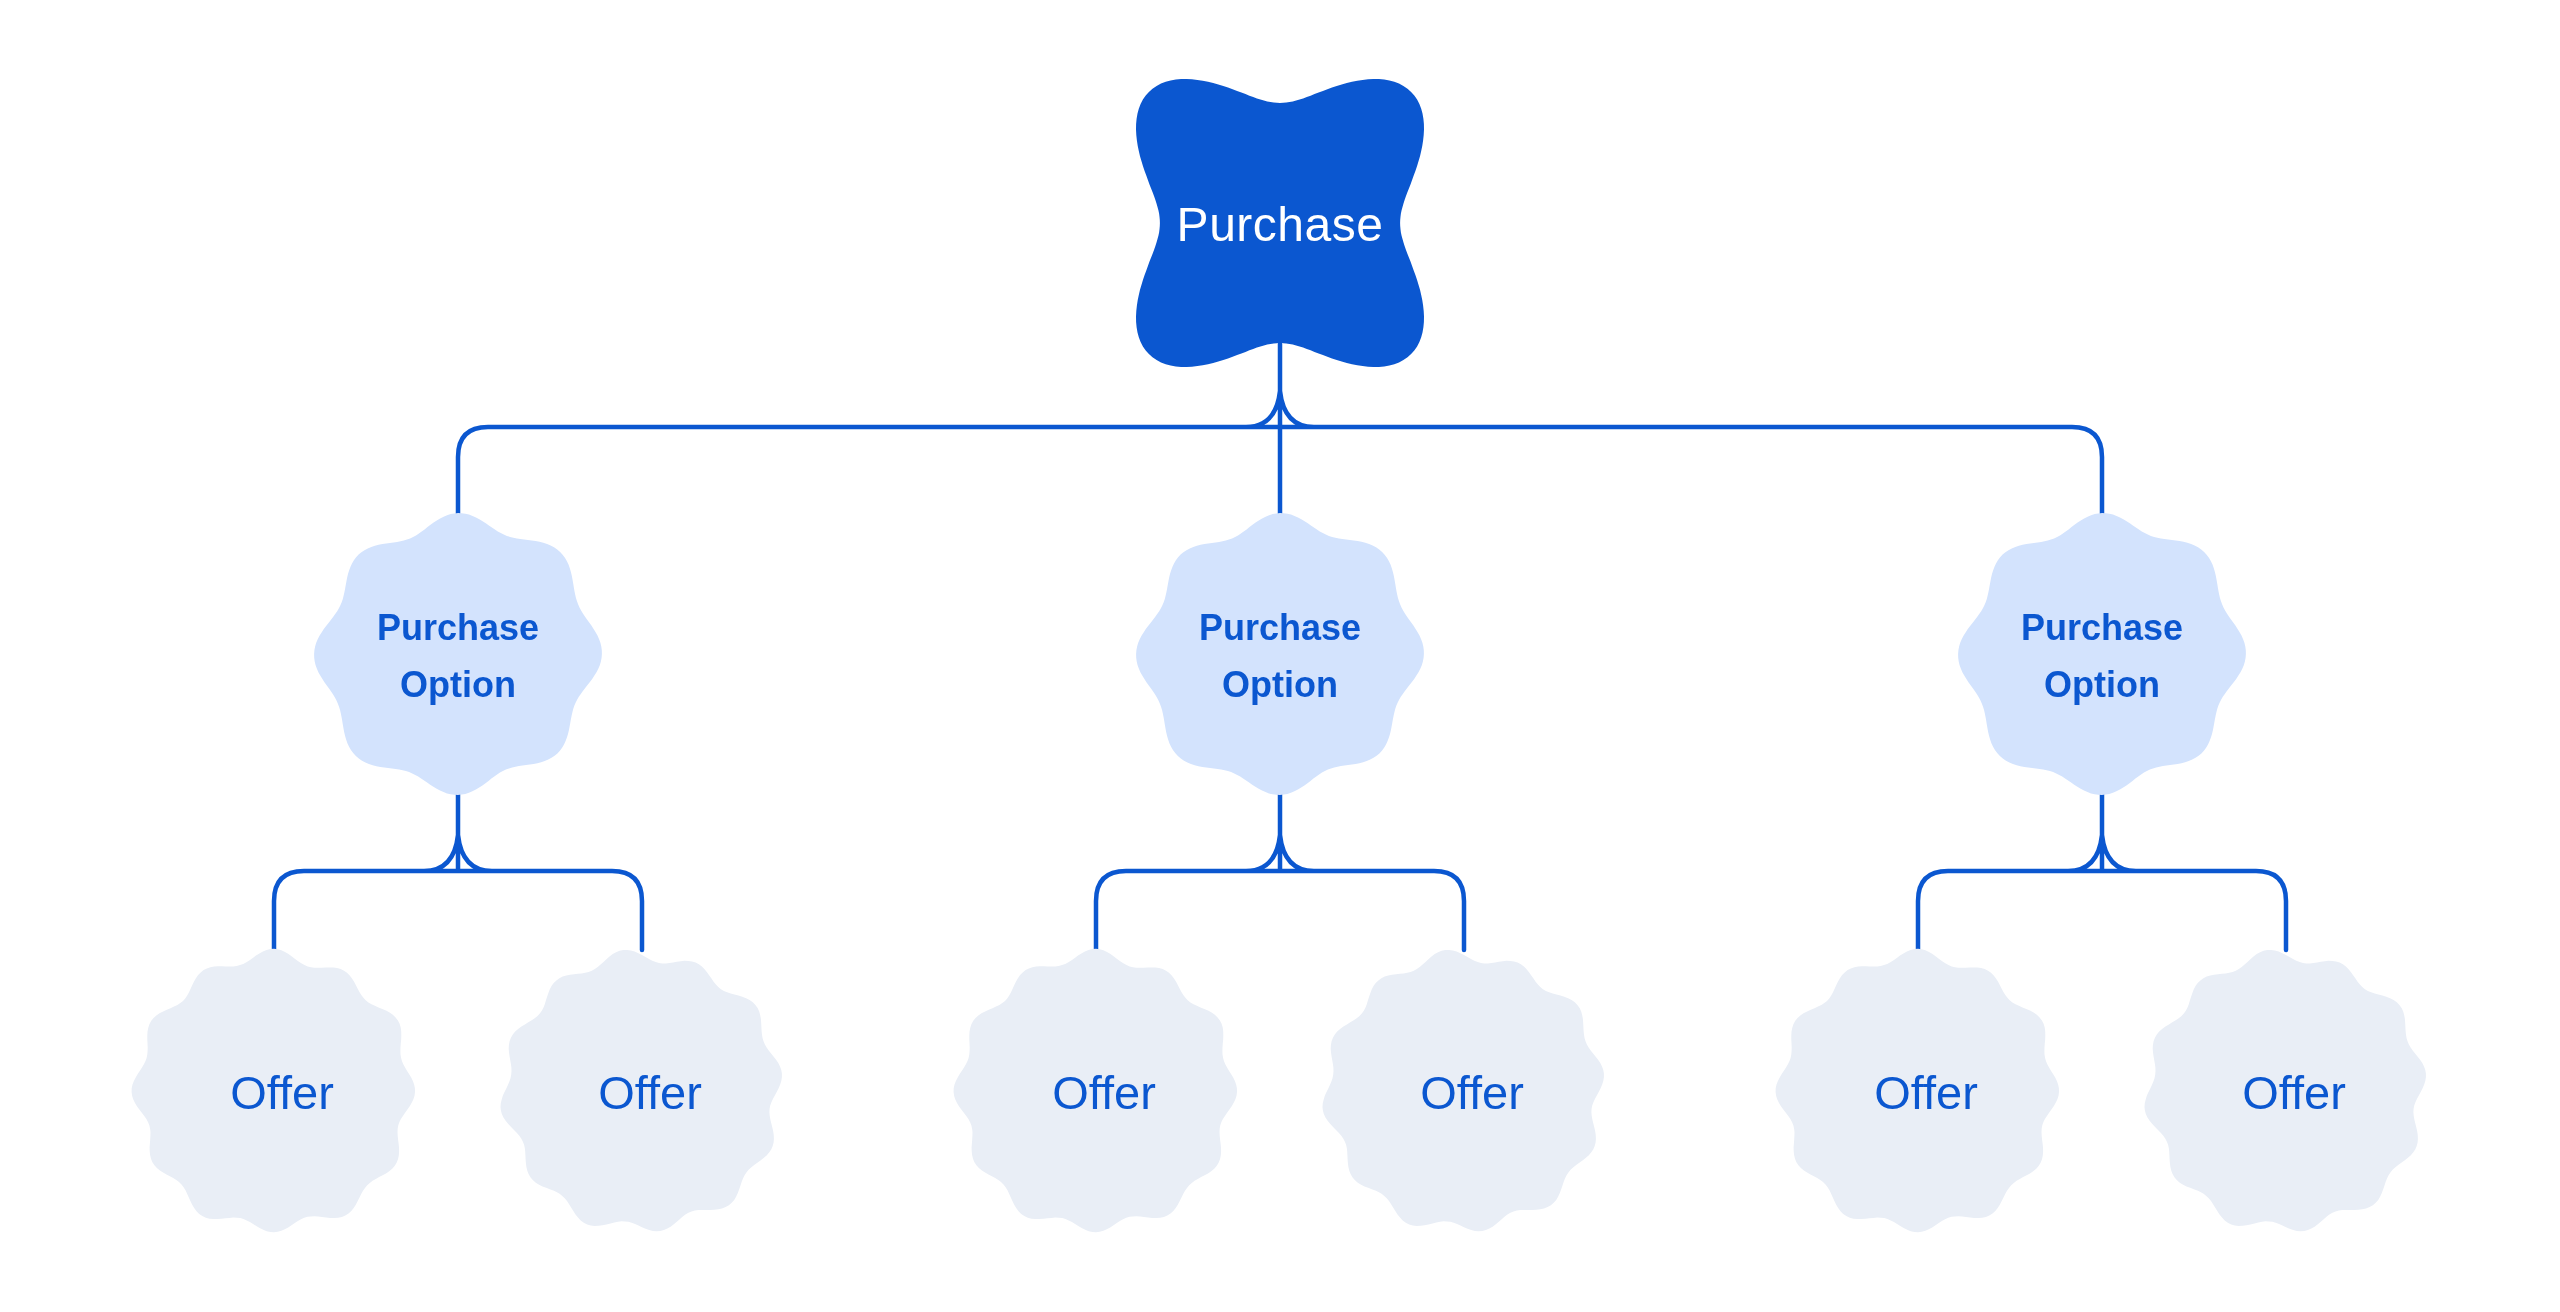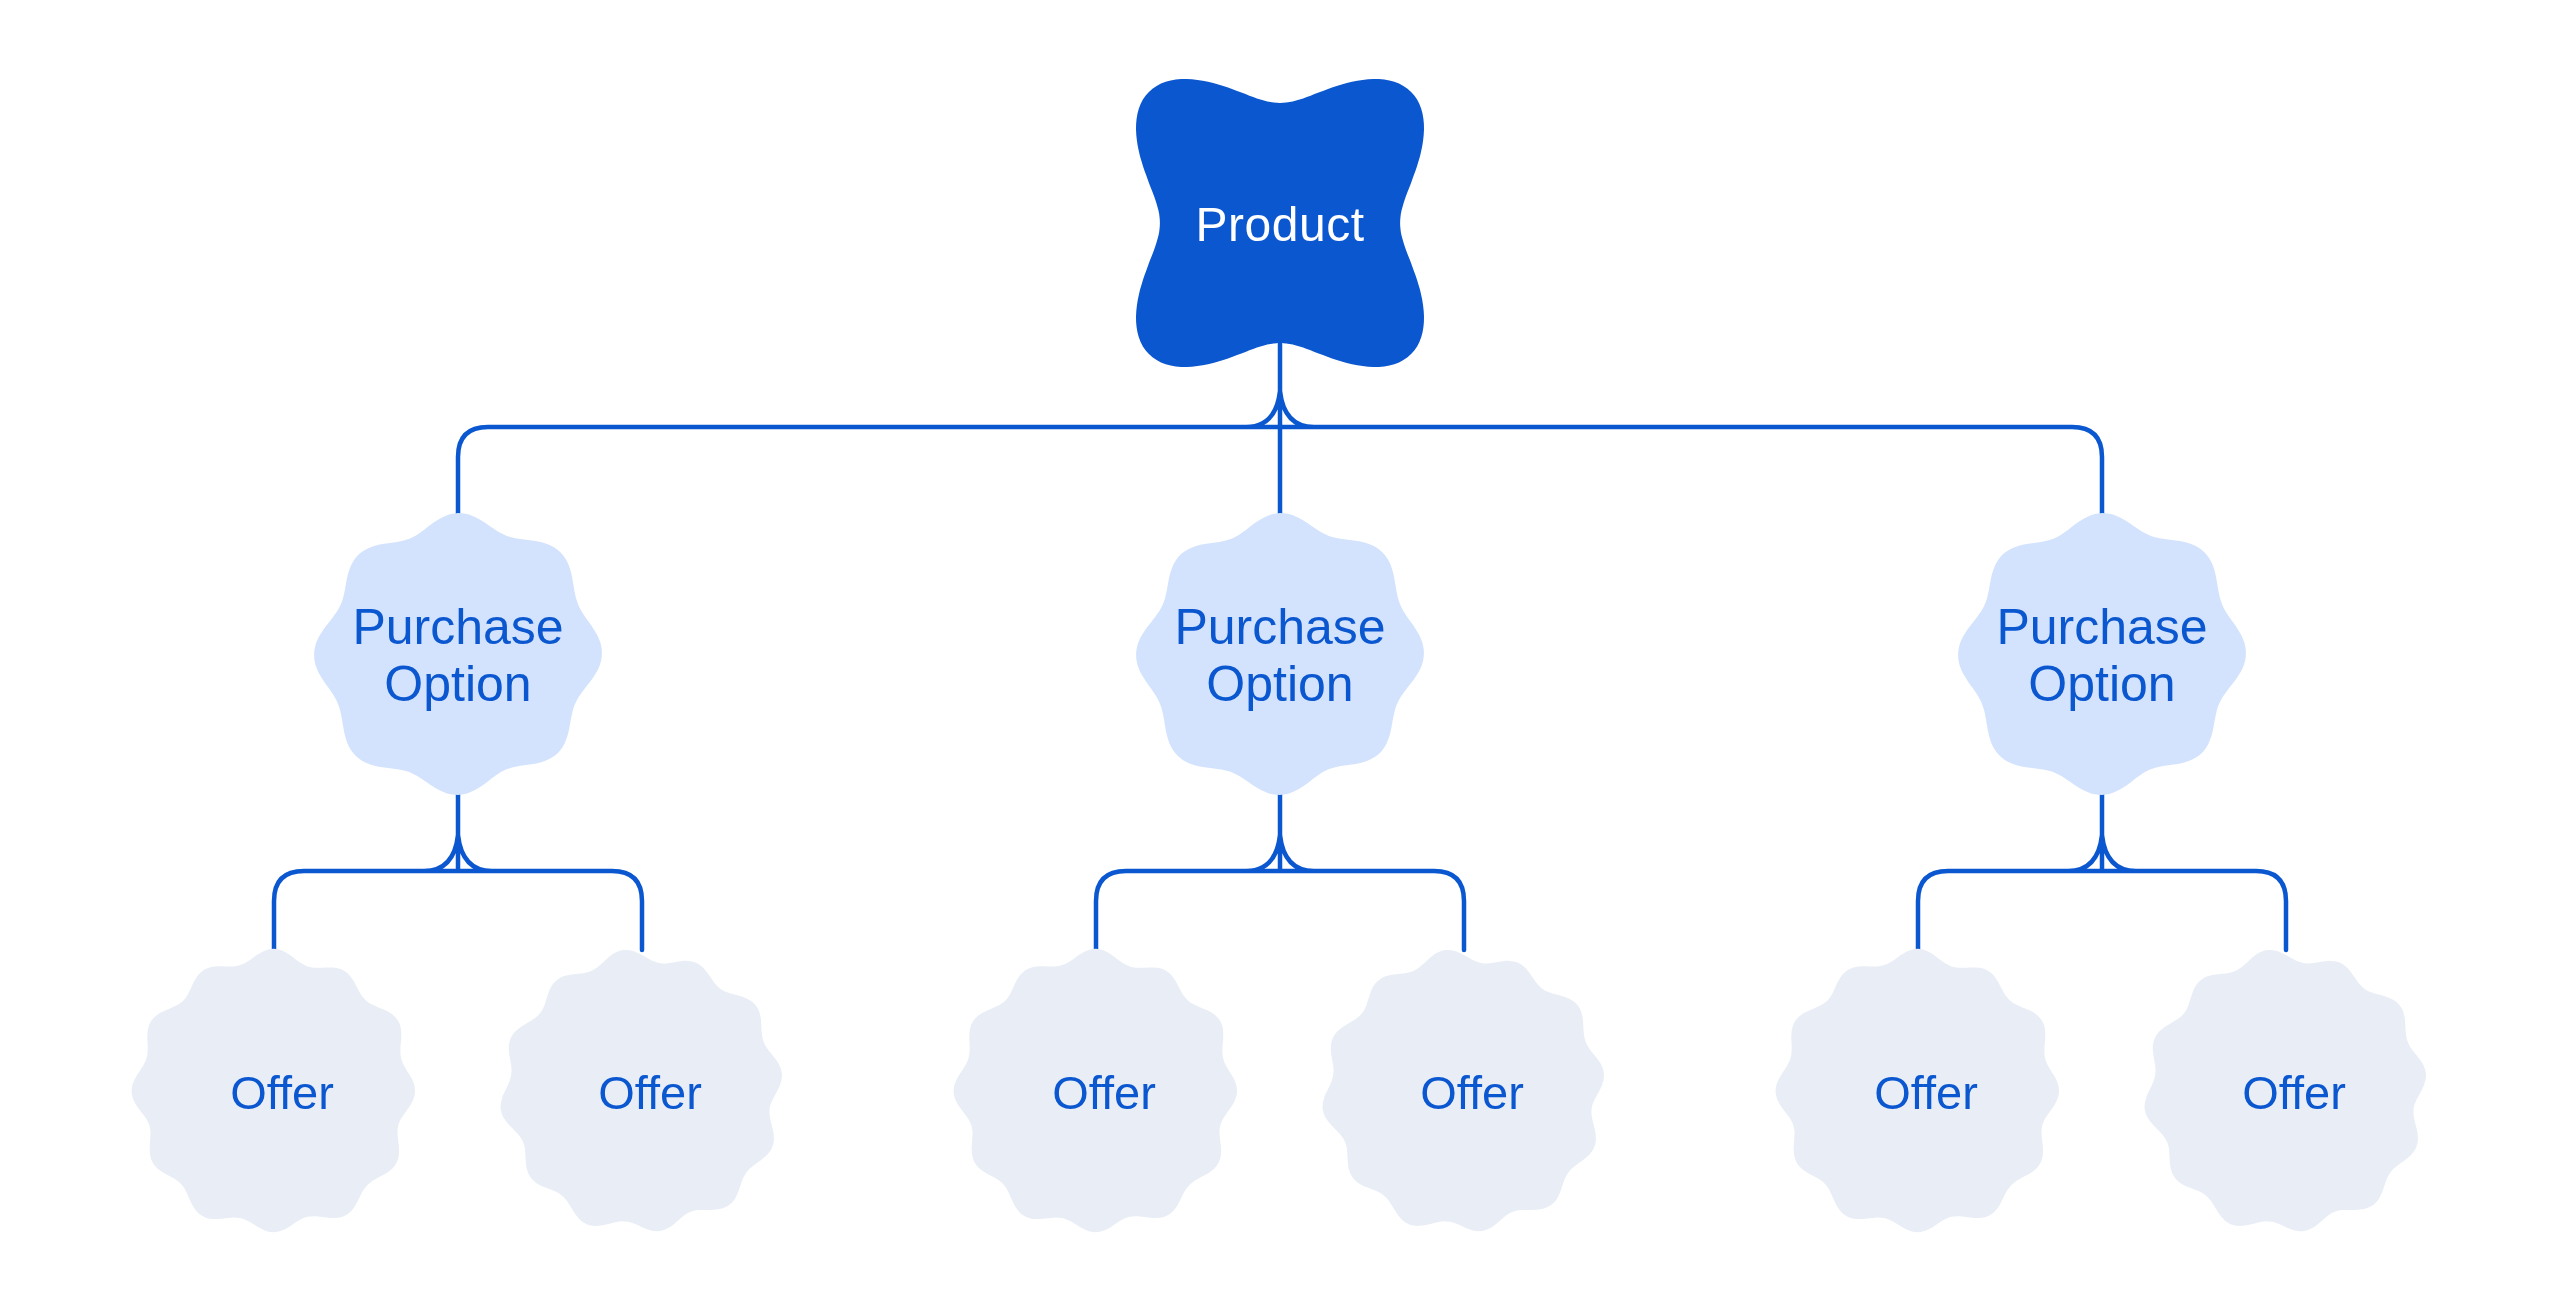--- a/index.html
+++ b/index.html
@@ -14,21 +14,21 @@
   .node-shape{stroke:none;}
   .label{
     position:absolute;transform:translate(-50%,-50%);
     text-align:center;white-space:pre-line;user-select:none;
   }
   .root-label{
     font-size:48px;letter-spacing:0.5px;font-weight:400;
     color:var(--root_text,#ffffff);
   }
   .branch-label{
-    width:262px;font-size:50px;line-height:57px;font-weight:400;
+    width:262px;font-size:36px;line-height:57px;font-weight:700;
     color:var(--accent_text,#0b57d0);
   }
   .leaf-label{
     font-size:47px;font-weight:400;
     color:var(--accent_text,#0b57d0);
     margin-left:8px;
   }
 </style>
 </head>
 <body>
@@ -49,21 +49,21 @@
     <path id="shape-branch-2" class="node-shape" fill="#d3e3fd" d="M2245.9,654.0L2245.6,657.8L2244.9,661.5L2243.8,665.2L2242.3,668.7L2240.5,672.2L2238.4,675.6L2236.2,678.9L2233.9,682.0L2231.5,685.1L2229.2,688.1L2226.9,691.0L2224.8,693.9L2222.8,696.8L2221.1,699.7L2219.6,702.7L2218.3,705.8L2217.2,709.0L2216.4,712.3L2215.6,715.7L2214.9,719.2L2214.3,722.8L2213.6,726.5L2212.9,730.2L2212.0,733.9L2210.9,737.6L2209.6,741.1L2208.0,744.5L2206.1,747.7L2203.9,750.7L2201.4,753.4L2198.6,755.8L2195.5,757.8L2192.2,759.6L2188.7,761.1L2185.1,762.3L2181.4,763.2L2177.6,764.0L2173.8,764.6L2170.1,765.1L2166.4,765.6L2162.9,766.1L2159.5,766.8L2156.2,767.5L2153.0,768.5L2149.9,769.6L2146.9,771.0L2144.0,772.6L2141.1,774.5L2138.3,776.5L2135.4,778.6L2132.5,780.9L2129.5,783.2L2126.4,785.4L2123.2,787.6L2119.9,789.6L2116.4,791.3L2112.9,792.8L2109.3,793.9L2105.7,794.6L2102.0,794.9L2098.3,794.8L2094.6,794.3L2091.0,793.4L2087.5,792.1L2084.0,790.6L2080.7,788.8L2077.4,786.8L2074.2,784.7L2071.1,782.6L2068.1,780.5L2065.1,778.5L2062.2,776.6L2059.2,774.9L2056.2,773.4L2053.1,772.1L2049.9,771.1L2046.6,770.2L2043.1,769.5L2039.6,769.0L2035.9,768.5L2032.1,768.0L2028.3,767.5L2024.4,766.9L2020.5,766.2L2016.7,765.2L2012.9,764.0L2009.4,762.5L2006.0,760.7L2002.8,758.5L1999.9,756.1L1997.4,753.3L1995.1,750.2L1993.2,747.0L1991.5,743.5L1990.2,739.8L1989.1,736.0L1988.2,732.2L1987.5,728.4L1986.8,724.6L1986.2,720.8L1985.6,717.2L1984.9,713.7L1984.1,710.2L1983.1,706.9L1981.9,703.7L1980.5,700.6L1978.9,697.6L1977.1,694.6L1975.1,691.6L1973.0,688.6L1970.8,685.5L1968.6,682.4L1966.4,679.1L1964.4,675.8L1962.5,672.4L1960.9,668.8L1959.6,665.2L1958.7,661.5L1958.2,657.8L1958.1,654.0L1958.4,650.2L1959.1,646.5L1960.2,642.8L1961.7,639.3L1963.5,635.8L1965.6,632.4L1967.8,629.1L1970.1,626.0L1972.5,622.9L1974.8,619.9L1977.1,617.0L1979.2,614.1L1981.2,611.2L1982.9,608.3L1984.4,605.3L1985.7,602.2L1986.8,599.0L1987.6,595.7L1988.4,592.3L1989.1,588.8L1989.7,585.2L1990.4,581.5L1991.1,577.8L1992.0,574.1L1993.1,570.4L1994.4,566.9L1996.0,563.5L1997.9,560.3L2000.1,557.3L2002.6,554.6L2005.4,552.2L2008.5,550.2L2011.8,548.4L2015.3,546.9L2018.9,545.7L2022.6,544.8L2026.4,544.0L2030.2,543.4L2033.9,542.9L2037.6,542.4L2041.1,541.9L2044.5,541.2L2047.8,540.5L2051.0,539.5L2054.1,538.4L2057.1,537.0L2060.0,535.4L2062.9,533.5L2065.7,531.5L2068.6,529.4L2071.5,527.1L2074.5,524.8L2077.6,522.6L2080.8,520.4L2084.1,518.4L2087.6,516.7L2091.1,515.2L2094.7,514.1L2098.3,513.4L2102.0,513.1L2105.7,513.2L2109.4,513.7L2113.0,514.6L2116.5,515.9L2120.0,517.4L2123.3,519.2L2126.6,521.2L2129.8,523.3L2132.9,525.4L2135.9,527.5L2138.9,529.5L2141.8,531.4L2144.8,533.1L2147.8,534.6L2150.9,535.9L2154.1,536.9L2157.4,537.8L2160.9,538.5L2164.4,539.0L2168.1,539.5L2171.9,540.0L2175.7,540.5L2179.6,541.1L2183.5,541.8L2187.3,542.8L2191.1,544.0L2194.6,545.5L2198.0,547.3L2201.2,549.5L2204.1,551.9L2206.6,554.7L2208.9,557.8L2210.8,561.0L2212.5,564.5L2213.8,568.2L2214.9,572.0L2215.8,575.8L2216.5,579.6L2217.2,583.4L2217.8,587.2L2218.4,590.8L2219.1,594.3L2219.9,597.8L2220.9,601.1L2222.1,604.3L2223.5,607.4L2225.1,610.4L2226.9,613.4L2228.9,616.4L2231.0,619.4L2233.2,622.5L2235.4,625.6L2237.6,628.9L2239.6,632.2L2241.5,635.6L2243.1,639.2L2244.4,642.8L2245.3,646.5L2245.8,650.2Z"></path>
 
     <path id="shape-leaf-0" class="node-shape" fill="#e9eef6" d="M415.0,1092.0L414.5,1095.7L413.4,1099.3L411.7,1102.8L409.7,1106.3L407.4,1109.6L405.1,1112.8L402.9,1115.9L400.9,1119.0L399.4,1122.1L398.3,1125.3L397.7,1128.6L397.5,1132.1L397.7,1135.8L398.1,1139.7L398.6,1143.6L399.0,1147.6L399.1,1151.7L398.8,1155.6L398.0,1159.3L396.6,1162.8L394.6,1165.9L392.2,1168.7L389.2,1171.2L386.0,1173.4L382.6,1175.3L379.1,1177.1L375.8,1178.9L372.6,1180.8L369.8,1182.9L367.2,1185.2L365.0,1187.9L363.0,1190.8L361.2,1194.1L359.5,1197.6L357.7,1201.1L355.8,1204.7L353.7,1208.0L351.3,1211.0L348.5,1213.5L345.3,1215.5L341.9,1217.0L338.1,1217.8L334.2,1218.1L330.1,1218.0L326.0,1217.6L322.0,1217.1L318.1,1216.6L314.4,1216.3L310.8,1216.4L307.5,1216.8L304.2,1217.8L301.0,1219.2L297.9,1221.0L294.8,1223.1L291.5,1225.3L288.2,1227.4L284.8,1229.3L281.3,1230.8L277.7,1231.8L274.0,1232.2L270.3,1232.0L266.7,1231.2L263.2,1229.8L259.7,1228.1L256.3,1226.1L253.1,1224.0L249.9,1222.1L246.7,1220.4L243.5,1219.0L240.2,1218.1L236.8,1217.7L233.2,1217.6L229.4,1217.9L225.5,1218.3L221.5,1218.8L217.4,1219.1L213.4,1219.1L209.5,1218.7L205.8,1217.7L202.3,1216.1L199.2,1214.0L196.5,1211.3L194.2,1208.1L192.2,1204.7L190.4,1201.0L188.7,1197.3L187.1,1193.7L185.5,1190.3L183.6,1187.3L181.5,1184.5L179.0,1182.1L176.3,1180.0L173.2,1178.1L169.9,1176.3L166.5,1174.5L163.1,1172.6L159.9,1170.4L156.9,1168.0L154.4,1165.3L152.4,1162.2L151.0,1158.8L150.1,1155.1L149.7,1151.3L149.6,1147.4L149.9,1143.4L150.2,1139.5L150.4,1135.8L150.5,1132.1L150.1,1128.7L149.4,1125.4L148.1,1122.2L146.4,1119.1L144.3,1116.0L142.0,1112.9L139.5,1109.7L137.1,1106.4L135.0,1102.9L133.3,1099.4L132.1,1095.7L131.6,1092.0L131.7,1088.3L132.5,1084.6L133.9,1081.0L135.7,1077.5L137.7,1074.1L139.9,1070.8L142.0,1067.5L143.9,1064.3L145.5,1061.1L146.6,1057.9L147.3,1054.5L147.6,1050.9L147.7,1047.3L147.5,1043.4L147.3,1039.5L147.3,1035.6L147.5,1031.7L148.2,1027.9L149.4,1024.3L151.1,1021.1L153.5,1018.1L156.3,1015.6L159.5,1013.3L163.1,1011.4L166.8,1009.7L170.5,1008.2L174.0,1006.6L177.4,1005.0L180.3,1003.1L183.0,1001.0L185.2,998.4L187.2,995.6L188.9,992.4L190.5,988.9L192.2,985.3L193.9,981.7L195.9,978.3L198.1,975.1L200.7,972.4L203.6,970.1L206.9,968.4L210.4,967.2L214.2,966.5L218.0,966.3L221.9,966.3L225.8,966.4L229.6,966.5L233.2,966.4L236.7,966.0L240.0,965.1L243.2,963.9L246.4,962.2L249.6,960.2L252.8,957.9L256.0,955.6L259.4,953.4L262.9,951.4L266.6,950.0L270.3,949.1L274.0,948.8L277.7,949.2L281.4,950.3L285.0,952.0L288.5,954.0L291.9,956.4L295.1,958.9L298.2,961.2L301.3,963.3L304.5,965.1L307.7,966.4L310.9,967.3L314.4,967.7L318.0,967.8L321.7,967.7L325.6,967.5L329.5,967.4L333.4,967.5L337.1,968.1L340.7,969.1L344.0,970.7L347.0,972.8L349.7,975.4L352.0,978.4L354.1,981.7L355.9,985.2L357.7,988.7L359.4,992.0L361.3,995.1L363.4,997.8L365.7,1000.3L368.4,1002.4L371.5,1004.2L374.9,1005.8L378.5,1007.4L382.3,1008.9L386.0,1010.6L389.6,1012.6L392.8,1014.8L395.6,1017.5L397.9,1020.5L399.6,1023.8L400.7,1027.5L401.2,1031.3L401.3,1035.3L401.2,1039.3L400.8,1043.3L400.5,1047.2L400.4,1050.9L400.5,1054.5L401.1,1058.0L402.0,1061.3L403.4,1064.5L405.2,1067.7L407.1,1070.9L409.2,1074.2L411.2,1077.6L412.9,1081.1L414.2,1084.7L414.9,1088.3Z"></path>
     <path id="shape-leaf-1" class="node-shape" fill="#e9eef6" d="M776.7,1092.0L774.8,1095.5L772.9,1098.9L771.4,1102.2L770.2,1105.5L769.6,1108.8L769.4,1112.2L769.7,1115.7L770.3,1119.3L771.2,1123.0L772.2,1126.9L773.1,1130.8L773.7,1134.8L773.9,1138.7L773.6,1142.5L772.7,1146.1L771.2,1149.5L769.1,1152.6L766.6,1155.5L763.6,1158.0L760.5,1160.4L757.3,1162.7L754.2,1164.9L751.4,1167.2L748.8,1169.6L746.6,1172.2L744.7,1175.1L743.1,1178.3L741.7,1181.8L740.5,1185.5L739.2,1189.2L737.8,1193.0L736.2,1196.6L734.2,1199.9L731.7,1202.8L728.9,1205.2L725.6,1207.1L722.0,1208.5L718.2,1209.3L714.1,1209.7L710.0,1209.9L706.0,1209.9L702.1,1209.9L698.3,1210.1L694.8,1210.6L691.5,1211.5L688.4,1212.8L685.4,1214.6L682.5,1216.8L679.7,1219.2L676.8,1221.8L673.8,1224.3L670.6,1226.7L667.3,1228.6L663.9,1230.1L660.3,1231.0L656.6,1231.3L652.9,1230.9L649.2,1230.0L645.6,1228.8L642.0,1227.2L638.5,1225.6L635.1,1224.1L631.7,1222.8L628.4,1221.8L625.0,1221.4L621.5,1221.3L618.0,1221.7L614.3,1222.5L610.5,1223.4L606.5,1224.4L602.5,1225.3L598.5,1225.8L594.6,1225.9L590.8,1225.5L587.2,1224.4L583.8,1222.7L580.7,1220.4L578.0,1217.6L575.5,1214.5L573.3,1211.1L571.1,1207.6L569.1,1204.3L567.0,1201.1L564.7,1198.3L562.3,1195.9L559.6,1193.8L556.5,1192.1L553.3,1190.6L549.8,1189.2L546.2,1187.8L542.5,1186.4L539.1,1184.7L535.8,1182.7L533.0,1180.3L530.6,1177.5L528.7,1174.3L527.3,1170.8L526.4,1167.1L525.9,1163.2L525.6,1159.2L525.4,1155.3L525.2,1151.5L524.8,1147.9L524.0,1144.5L522.8,1141.4L521.2,1138.4L519.1,1135.5L516.7,1132.7L514.0,1129.9L511.1,1127.1L508.3,1124.1L505.8,1121.0L503.6,1117.7L501.9,1114.2L500.9,1110.6L500.5,1106.9L500.8,1103.1L501.7,1099.4L502.9,1095.6L504.5,1092.0L506.3,1088.4L507.9,1085.0L509.4,1081.6L510.5,1078.2L511.2,1074.8L511.5,1071.3L511.4,1067.8L510.9,1064.1L510.3,1060.4L509.6,1056.5L509.0,1052.6L508.7,1048.7L508.9,1044.9L509.6,1041.2L510.9,1037.7L512.8,1034.5L515.2,1031.5L518.1,1028.9L521.4,1026.5L524.9,1024.4L528.3,1022.3L531.7,1020.3L534.7,1018.3L537.5,1016.1L539.8,1013.6L541.8,1010.8L543.4,1007.7L544.7,1004.4L545.8,1000.8L547.0,997.0L548.3,993.2L549.7,989.5L551.5,986.1L553.7,983.0L556.4,980.4L559.4,978.2L562.7,976.6L566.3,975.5L570.1,974.7L574.0,974.2L577.8,973.8L581.6,973.4L585.2,972.8L588.6,972.0L591.8,970.7L594.8,969.1L597.7,967.0L600.6,964.6L603.5,961.9L606.4,959.2L609.5,956.5L612.7,954.1L616.1,952.2L619.6,950.8L623.3,950.0L627.1,949.9L630.9,950.5L634.6,951.6L638.4,953.2L642.0,955.1L645.5,957.1L649.0,959.0L652.3,960.7L655.7,962.1L659.0,963.0L662.4,963.4L665.8,963.4L669.4,963.1L673.1,962.5L676.9,961.8L680.7,961.2L684.6,960.8L688.4,960.9L692.1,961.4L695.6,962.6L698.9,964.3L701.9,966.5L704.6,969.2L707.0,972.2L709.3,975.4L711.5,978.6L713.6,981.7L715.9,984.5L718.3,987.0L720.9,989.2L723.9,990.9L727.1,992.3L730.7,993.5L734.5,994.5L738.4,995.6L742.3,996.8L746.1,998.3L749.6,1000.1L752.8,1002.3L755.4,1005.0L757.6,1008.0L759.2,1011.5L760.2,1015.2L760.9,1019.1L761.2,1023.2L761.4,1027.1L761.6,1031.0L762.0,1034.8L762.6,1038.3L763.6,1041.6L765.0,1044.8L766.8,1047.8L768.9,1050.8L771.3,1053.7L773.7,1056.7L776.1,1059.8L778.3,1063.0L780.0,1066.4L781.3,1069.9L781.9,1073.6L781.9,1077.3L781.3,1081.0L780.1,1084.8L778.5,1088.4Z"></path>
     <path id="shape-leaf-2" class="node-shape" fill="#e9eef6" d="M1237.0,1092.0L1236.5,1095.7L1235.4,1099.3L1233.7,1102.8L1231.7,1106.3L1229.4,1109.6L1227.1,1112.8L1224.9,1115.9L1222.9,1119.0L1221.4,1122.1L1220.3,1125.3L1219.7,1128.6L1219.5,1132.1L1219.7,1135.8L1220.1,1139.7L1220.6,1143.6L1221.0,1147.6L1221.1,1151.7L1220.8,1155.6L1220.0,1159.3L1218.6,1162.8L1216.6,1165.9L1214.2,1168.7L1211.2,1171.2L1208.0,1173.4L1204.6,1175.3L1201.1,1177.1L1197.8,1178.9L1194.6,1180.8L1191.8,1182.9L1189.2,1185.2L1187.0,1187.9L1185.0,1190.8L1183.2,1194.1L1181.5,1197.6L1179.7,1201.1L1177.8,1204.7L1175.7,1208.0L1173.3,1211.0L1170.5,1213.5L1167.3,1215.5L1163.9,1217.0L1160.1,1217.8L1156.2,1218.1L1152.1,1218.0L1148.0,1217.6L1144.0,1217.1L1140.1,1216.6L1136.4,1216.3L1132.8,1216.4L1129.5,1216.8L1126.2,1217.8L1123.0,1219.2L1119.9,1221.0L1116.8,1223.1L1113.5,1225.3L1110.2,1227.4L1106.8,1229.3L1103.3,1230.8L1099.7,1231.8L1096.0,1232.2L1092.3,1232.0L1088.7,1231.2L1085.2,1229.8L1081.7,1228.1L1078.3,1226.1L1075.1,1224.0L1071.9,1222.1L1068.7,1220.4L1065.5,1219.0L1062.2,1218.1L1058.8,1217.7L1055.2,1217.6L1051.4,1217.9L1047.5,1218.3L1043.5,1218.8L1039.4,1219.1L1035.4,1219.1L1031.5,1218.7L1027.8,1217.7L1024.3,1216.1L1021.2,1214.0L1018.5,1211.3L1016.2,1208.1L1014.2,1204.7L1012.4,1201.0L1010.7,1197.3L1009.1,1193.7L1007.5,1190.3L1005.6,1187.3L1003.5,1184.5L1001.0,1182.1L998.3,1180.0L995.2,1178.1L991.9,1176.3L988.5,1174.5L985.1,1172.6L981.9,1170.4L978.9,1168.0L976.4,1165.3L974.4,1162.2L973.0,1158.8L972.1,1155.1L971.7,1151.3L971.6,1147.4L971.9,1143.4L972.2,1139.5L972.4,1135.8L972.5,1132.1L972.1,1128.7L971.4,1125.4L970.1,1122.2L968.4,1119.1L966.3,1116.0L964.0,1112.9L961.5,1109.7L959.1,1106.4L957.0,1102.9L955.3,1099.4L954.1,1095.7L953.6,1092.0L953.7,1088.3L954.5,1084.6L955.9,1081.0L957.7,1077.5L959.7,1074.1L961.9,1070.8L964.0,1067.5L965.9,1064.3L967.5,1061.1L968.6,1057.9L969.3,1054.5L969.6,1050.9L969.7,1047.3L969.5,1043.4L969.3,1039.5L969.3,1035.6L969.5,1031.7L970.2,1027.9L971.4,1024.3L973.1,1021.1L975.5,1018.1L978.3,1015.6L981.5,1013.3L985.1,1011.4L988.8,1009.7L992.5,1008.2L996.0,1006.6L999.4,1005.0L1002.3,1003.1L1005.0,1001.0L1007.2,998.4L1009.2,995.6L1010.9,992.4L1012.5,988.9L1014.2,985.3L1015.9,981.7L1017.9,978.3L1020.1,975.1L1022.7,972.4L1025.6,970.1L1028.9,968.4L1032.4,967.2L1036.2,966.5L1040.0,966.3L1043.9,966.3L1047.8,966.4L1051.6,966.5L1055.2,966.4L1058.7,966.0L1062.0,965.1L1065.2,963.9L1068.4,962.2L1071.6,960.2L1074.8,957.9L1078.0,955.6L1081.4,953.4L1084.9,951.4L1088.6,950.0L1092.3,949.1L1096.0,948.8L1099.7,949.2L1103.4,950.3L1107.0,952.0L1110.5,954.0L1113.9,956.4L1117.1,958.9L1120.2,961.2L1123.3,963.3L1126.5,965.1L1129.7,966.4L1132.9,967.3L1136.4,967.7L1140.0,967.8L1143.7,967.7L1147.6,967.5L1151.5,967.4L1155.4,967.5L1159.1,968.1L1162.7,969.1L1166.0,970.7L1169.0,972.8L1171.7,975.4L1174.0,978.4L1176.1,981.7L1177.9,985.2L1179.7,988.7L1181.4,992.0L1183.3,995.1L1185.4,997.8L1187.7,1000.3L1190.4,1002.4L1193.5,1004.2L1196.9,1005.8L1200.5,1007.4L1204.3,1008.9L1208.0,1010.6L1211.6,1012.6L1214.8,1014.8L1217.6,1017.5L1219.9,1020.5L1221.6,1023.8L1222.7,1027.5L1223.2,1031.3L1223.3,1035.3L1223.2,1039.3L1222.8,1043.3L1222.5,1047.2L1222.4,1050.9L1222.5,1054.5L1223.1,1058.0L1224.0,1061.3L1225.4,1064.5L1227.2,1067.7L1229.1,1070.9L1231.2,1074.2L1233.2,1077.6L1234.9,1081.1L1236.2,1084.7L1236.9,1088.3Z"></path>
     <path id="shape-leaf-3" class="node-shape" fill="#e9eef6" d="M1598.7,1092.0L1596.8,1095.5L1594.9,1098.9L1593.4,1102.2L1592.2,1105.5L1591.6,1108.8L1591.4,1112.2L1591.7,1115.7L1592.3,1119.3L1593.2,1123.0L1594.2,1126.9L1595.1,1130.8L1595.7,1134.8L1595.9,1138.7L1595.6,1142.5L1594.7,1146.1L1593.2,1149.5L1591.1,1152.6L1588.6,1155.5L1585.6,1158.0L1582.5,1160.4L1579.3,1162.7L1576.2,1164.9L1573.4,1167.2L1570.8,1169.6L1568.6,1172.2L1566.7,1175.1L1565.1,1178.3L1563.7,1181.8L1562.5,1185.5L1561.2,1189.2L1559.8,1193.0L1558.2,1196.6L1556.2,1199.9L1553.7,1202.8L1550.9,1205.2L1547.6,1207.1L1544.0,1208.5L1540.2,1209.3L1536.1,1209.7L1532.0,1209.9L1528.0,1209.9L1524.1,1209.9L1520.3,1210.1L1516.8,1210.6L1513.5,1211.5L1510.4,1212.8L1507.4,1214.6L1504.5,1216.8L1501.7,1219.2L1498.8,1221.8L1495.8,1224.3L1492.6,1226.7L1489.3,1228.6L1485.9,1230.1L1482.3,1231.0L1478.6,1231.3L1474.9,1230.9L1471.2,1230.0L1467.6,1228.8L1464.0,1227.2L1460.5,1225.6L1457.1,1224.1L1453.7,1222.8L1450.4,1221.8L1447.0,1221.4L1443.5,1221.3L1440.0,1221.7L1436.3,1222.5L1432.5,1223.4L1428.5,1224.4L1424.5,1225.3L1420.5,1225.8L1416.6,1225.9L1412.8,1225.5L1409.2,1224.4L1405.8,1222.7L1402.7,1220.4L1400.0,1217.6L1397.5,1214.5L1395.3,1211.1L1393.1,1207.6L1391.1,1204.3L1389.0,1201.1L1386.7,1198.3L1384.3,1195.9L1381.6,1193.8L1378.5,1192.1L1375.3,1190.6L1371.8,1189.2L1368.2,1187.8L1364.5,1186.4L1361.1,1184.7L1357.8,1182.7L1355.0,1180.3L1352.6,1177.5L1350.7,1174.3L1349.3,1170.8L1348.4,1167.1L1347.9,1163.2L1347.6,1159.2L1347.4,1155.3L1347.2,1151.5L1346.8,1147.9L1346.0,1144.5L1344.8,1141.4L1343.2,1138.4L1341.1,1135.5L1338.7,1132.7L1336.0,1129.9L1333.1,1127.1L1330.3,1124.1L1327.8,1121.0L1325.6,1117.7L1323.9,1114.2L1322.9,1110.6L1322.5,1106.9L1322.8,1103.1L1323.7,1099.4L1324.9,1095.6L1326.5,1092.0L1328.3,1088.4L1329.9,1085.0L1331.4,1081.6L1332.5,1078.2L1333.2,1074.8L1333.5,1071.3L1333.4,1067.8L1332.9,1064.1L1332.3,1060.4L1331.6,1056.5L1331.0,1052.6L1330.7,1048.7L1330.9,1044.9L1331.6,1041.2L1332.9,1037.7L1334.8,1034.5L1337.2,1031.5L1340.1,1028.9L1343.4,1026.5L1346.9,1024.4L1350.3,1022.3L1353.7,1020.3L1356.7,1018.3L1359.5,1016.1L1361.8,1013.6L1363.8,1010.8L1365.4,1007.7L1366.7,1004.4L1367.8,1000.8L1369.0,997.0L1370.3,993.2L1371.7,989.5L1373.5,986.1L1375.7,983.0L1378.4,980.4L1381.4,978.2L1384.7,976.6L1388.3,975.5L1392.1,974.7L1396.0,974.2L1399.8,973.8L1403.6,973.4L1407.2,972.8L1410.6,972.0L1413.8,970.7L1416.8,969.1L1419.7,967.0L1422.6,964.6L1425.5,961.9L1428.4,959.2L1431.5,956.5L1434.7,954.1L1438.1,952.2L1441.6,950.8L1445.3,950.0L1449.1,949.9L1452.9,950.5L1456.6,951.6L1460.4,953.2L1464.0,955.1L1467.5,957.1L1471.0,959.0L1474.3,960.7L1477.7,962.1L1481.0,963.0L1484.4,963.4L1487.8,963.4L1491.4,963.1L1495.1,962.5L1498.9,961.8L1502.7,961.2L1506.6,960.8L1510.4,960.9L1514.1,961.4L1517.6,962.6L1520.9,964.3L1523.9,966.5L1526.6,969.2L1529.0,972.2L1531.3,975.4L1533.5,978.6L1535.6,981.7L1537.9,984.5L1540.3,987.0L1542.9,989.2L1545.9,990.9L1549.1,992.3L1552.7,993.5L1556.5,994.5L1560.4,995.6L1564.3,996.8L1568.1,998.3L1571.6,1000.1L1574.8,1002.3L1577.4,1005.0L1579.6,1008.0L1581.2,1011.5L1582.2,1015.2L1582.9,1019.1L1583.2,1023.2L1583.4,1027.1L1583.6,1031.0L1584.0,1034.8L1584.6,1038.3L1585.6,1041.6L1587.0,1044.8L1588.8,1047.8L1590.9,1050.8L1593.3,1053.7L1595.7,1056.7L1598.1,1059.8L1600.3,1063.0L1602.0,1066.4L1603.3,1069.9L1603.9,1073.6L1603.9,1077.3L1603.3,1081.0L1602.1,1084.8L1600.5,1088.4Z"></path>
     <path id="shape-leaf-4" class="node-shape" fill="#e9eef6" d="M2059.0,1092.0L2058.5,1095.7L2057.4,1099.3L2055.7,1102.8L2053.7,1106.3L2051.4,1109.6L2049.1,1112.8L2046.9,1115.9L2044.9,1119.0L2043.4,1122.1L2042.3,1125.3L2041.7,1128.6L2041.5,1132.1L2041.7,1135.8L2042.1,1139.7L2042.6,1143.6L2043.0,1147.6L2043.1,1151.7L2042.8,1155.6L2042.0,1159.3L2040.6,1162.8L2038.6,1165.9L2036.2,1168.7L2033.2,1171.2L2030.0,1173.4L2026.6,1175.3L2023.1,1177.1L2019.8,1178.9L2016.6,1180.8L2013.8,1182.9L2011.2,1185.2L2009.0,1187.9L2007.0,1190.8L2005.2,1194.1L2003.5,1197.6L2001.7,1201.1L1999.8,1204.7L1997.7,1208.0L1995.3,1211.0L1992.5,1213.5L1989.3,1215.5L1985.9,1217.0L1982.1,1217.8L1978.2,1218.1L1974.1,1218.0L1970.0,1217.6L1966.0,1217.1L1962.1,1216.6L1958.4,1216.3L1954.8,1216.4L1951.5,1216.8L1948.2,1217.8L1945.0,1219.2L1941.9,1221.0L1938.8,1223.1L1935.5,1225.3L1932.2,1227.4L1928.8,1229.3L1925.3,1230.8L1921.7,1231.8L1918.0,1232.2L1914.3,1232.0L1910.7,1231.2L1907.2,1229.8L1903.7,1228.1L1900.3,1226.1L1897.1,1224.0L1893.9,1222.1L1890.7,1220.4L1887.5,1219.0L1884.2,1218.1L1880.8,1217.7L1877.2,1217.6L1873.4,1217.9L1869.5,1218.3L1865.5,1218.8L1861.4,1219.1L1857.4,1219.1L1853.5,1218.7L1849.8,1217.7L1846.3,1216.1L1843.2,1214.0L1840.5,1211.3L1838.2,1208.1L1836.2,1204.7L1834.4,1201.0L1832.7,1197.3L1831.1,1193.7L1829.5,1190.3L1827.6,1187.3L1825.5,1184.5L1823.0,1182.1L1820.3,1180.0L1817.2,1178.1L1813.9,1176.3L1810.5,1174.5L1807.1,1172.6L1803.9,1170.4L1800.9,1168.0L1798.4,1165.3L1796.4,1162.2L1795.0,1158.8L1794.1,1155.1L1793.7,1151.3L1793.6,1147.4L1793.9,1143.4L1794.2,1139.5L1794.4,1135.8L1794.5,1132.1L1794.1,1128.7L1793.4,1125.4L1792.1,1122.2L1790.4,1119.1L1788.3,1116.0L1786.0,1112.9L1783.5,1109.7L1781.1,1106.4L1779.0,1102.9L1777.3,1099.4L1776.1,1095.7L1775.6,1092.0L1775.7,1088.3L1776.5,1084.6L1777.9,1081.0L1779.7,1077.5L1781.7,1074.1L1783.9,1070.8L1786.0,1067.5L1787.9,1064.3L1789.5,1061.1L1790.6,1057.9L1791.3,1054.5L1791.6,1050.9L1791.7,1047.3L1791.5,1043.4L1791.3,1039.5L1791.3,1035.6L1791.5,1031.7L1792.2,1027.9L1793.4,1024.3L1795.1,1021.1L1797.5,1018.1L1800.3,1015.6L1803.5,1013.3L1807.1,1011.4L1810.8,1009.7L1814.5,1008.2L1818.0,1006.6L1821.4,1005.0L1824.3,1003.1L1827.0,1001.0L1829.2,998.4L1831.2,995.6L1832.9,992.4L1834.5,988.9L1836.2,985.3L1837.9,981.7L1839.9,978.3L1842.1,975.1L1844.7,972.4L1847.6,970.1L1850.9,968.4L1854.4,967.2L1858.2,966.5L1862.0,966.3L1865.9,966.3L1869.8,966.4L1873.6,966.5L1877.2,966.4L1880.7,966.0L1884.0,965.1L1887.2,963.9L1890.4,962.2L1893.6,960.2L1896.8,957.9L1900.0,955.6L1903.4,953.4L1906.9,951.4L1910.6,950.0L1914.3,949.1L1918.0,948.8L1921.7,949.2L1925.4,950.3L1929.0,952.0L1932.5,954.0L1935.9,956.4L1939.1,958.9L1942.2,961.2L1945.3,963.3L1948.5,965.1L1951.7,966.4L1954.9,967.3L1958.4,967.7L1962.0,967.8L1965.7,967.7L1969.6,967.5L1973.5,967.4L1977.4,967.5L1981.1,968.1L1984.7,969.1L1988.0,970.7L1991.0,972.8L1993.7,975.4L1996.0,978.4L1998.1,981.7L1999.9,985.2L2001.7,988.7L2003.4,992.0L2005.3,995.1L2007.4,997.8L2009.7,1000.3L2012.4,1002.4L2015.5,1004.2L2018.9,1005.8L2022.5,1007.4L2026.3,1008.9L2030.0,1010.6L2033.6,1012.6L2036.8,1014.8L2039.6,1017.5L2041.9,1020.5L2043.6,1023.8L2044.7,1027.5L2045.2,1031.3L2045.3,1035.3L2045.2,1039.3L2044.8,1043.3L2044.5,1047.2L2044.4,1050.9L2044.5,1054.5L2045.1,1058.0L2046.0,1061.3L2047.4,1064.5L2049.2,1067.7L2051.1,1070.9L2053.2,1074.2L2055.2,1077.6L2056.9,1081.1L2058.2,1084.7L2058.9,1088.3Z"></path>
     <path id="shape-leaf-5" class="node-shape" fill="#e9eef6" d="M2420.7,1092.0L2418.8,1095.5L2416.9,1098.9L2415.4,1102.2L2414.2,1105.5L2413.6,1108.8L2413.4,1112.2L2413.7,1115.7L2414.3,1119.3L2415.2,1123.0L2416.2,1126.9L2417.1,1130.8L2417.7,1134.8L2417.9,1138.7L2417.6,1142.5L2416.7,1146.1L2415.2,1149.5L2413.1,1152.6L2410.6,1155.5L2407.6,1158.0L2404.5,1160.4L2401.3,1162.7L2398.2,1164.9L2395.4,1167.2L2392.8,1169.6L2390.6,1172.2L2388.7,1175.1L2387.1,1178.3L2385.7,1181.8L2384.5,1185.5L2383.2,1189.2L2381.8,1193.0L2380.2,1196.6L2378.2,1199.9L2375.7,1202.8L2372.9,1205.2L2369.6,1207.1L2366.0,1208.5L2362.2,1209.3L2358.1,1209.7L2354.0,1209.9L2350.0,1209.9L2346.1,1209.9L2342.3,1210.1L2338.8,1210.6L2335.5,1211.5L2332.4,1212.8L2329.4,1214.6L2326.5,1216.8L2323.7,1219.2L2320.8,1221.8L2317.8,1224.3L2314.6,1226.7L2311.3,1228.6L2307.9,1230.1L2304.3,1231.0L2300.6,1231.3L2296.9,1230.9L2293.2,1230.0L2289.6,1228.8L2286.0,1227.2L2282.5,1225.6L2279.1,1224.1L2275.7,1222.8L2272.4,1221.8L2269.0,1221.4L2265.5,1221.3L2262.0,1221.7L2258.3,1222.5L2254.5,1223.4L2250.5,1224.4L2246.5,1225.3L2242.5,1225.8L2238.6,1225.9L2234.8,1225.5L2231.2,1224.4L2227.8,1222.7L2224.7,1220.4L2222.0,1217.6L2219.5,1214.5L2217.3,1211.1L2215.1,1207.6L2213.1,1204.3L2211.0,1201.1L2208.7,1198.3L2206.3,1195.9L2203.6,1193.8L2200.5,1192.1L2197.3,1190.6L2193.8,1189.2L2190.2,1187.8L2186.5,1186.4L2183.1,1184.7L2179.8,1182.7L2177.0,1180.3L2174.6,1177.5L2172.7,1174.3L2171.3,1170.8L2170.4,1167.1L2169.9,1163.2L2169.6,1159.2L2169.4,1155.3L2169.2,1151.5L2168.8,1147.9L2168.0,1144.5L2166.8,1141.4L2165.2,1138.4L2163.1,1135.5L2160.7,1132.7L2158.0,1129.9L2155.1,1127.1L2152.3,1124.1L2149.8,1121.0L2147.6,1117.7L2145.9,1114.2L2144.9,1110.6L2144.5,1106.9L2144.8,1103.1L2145.7,1099.4L2146.9,1095.6L2148.5,1092.0L2150.3,1088.4L2151.9,1085.0L2153.4,1081.6L2154.5,1078.2L2155.2,1074.8L2155.5,1071.3L2155.4,1067.8L2154.9,1064.1L2154.3,1060.4L2153.6,1056.5L2153.0,1052.6L2152.7,1048.7L2152.9,1044.9L2153.6,1041.2L2154.9,1037.7L2156.8,1034.5L2159.2,1031.5L2162.1,1028.9L2165.4,1026.5L2168.9,1024.4L2172.3,1022.3L2175.7,1020.3L2178.7,1018.3L2181.5,1016.1L2183.8,1013.6L2185.8,1010.8L2187.4,1007.7L2188.7,1004.4L2189.8,1000.8L2191.0,997.0L2192.3,993.2L2193.7,989.5L2195.5,986.1L2197.7,983.0L2200.4,980.4L2203.4,978.2L2206.7,976.6L2210.3,975.5L2214.1,974.7L2218.0,974.2L2221.8,973.8L2225.6,973.4L2229.2,972.8L2232.6,972.0L2235.8,970.7L2238.8,969.1L2241.7,967.0L2244.6,964.6L2247.5,961.9L2250.4,959.2L2253.5,956.5L2256.7,954.1L2260.1,952.2L2263.6,950.8L2267.3,950.0L2271.1,949.9L2274.9,950.5L2278.6,951.6L2282.4,953.2L2286.0,955.1L2289.5,957.1L2293.0,959.0L2296.3,960.7L2299.7,962.1L2303.0,963.0L2306.4,963.4L2309.8,963.4L2313.4,963.1L2317.1,962.5L2320.9,961.8L2324.7,961.2L2328.6,960.8L2332.4,960.9L2336.1,961.4L2339.6,962.6L2342.9,964.3L2345.9,966.5L2348.6,969.2L2351.0,972.2L2353.3,975.4L2355.5,978.6L2357.6,981.7L2359.9,984.5L2362.3,987.0L2364.9,989.2L2367.9,990.9L2371.1,992.3L2374.7,993.5L2378.5,994.5L2382.4,995.6L2386.3,996.8L2390.1,998.3L2393.6,1000.1L2396.8,1002.3L2399.4,1005.0L2401.6,1008.0L2403.2,1011.5L2404.2,1015.2L2404.9,1019.1L2405.2,1023.2L2405.4,1027.1L2405.6,1031.0L2406.0,1034.8L2406.6,1038.3L2407.6,1041.6L2409.0,1044.8L2410.8,1047.8L2412.9,1050.8L2415.3,1053.7L2417.7,1056.7L2420.1,1059.8L2422.3,1063.0L2424.0,1066.4L2425.3,1069.9L2425.9,1073.6L2425.9,1077.3L2425.3,1081.0L2424.1,1084.8L2422.5,1088.4Z"></path>
   </svg>
 
-  <div class="label root-label" style="left:1280px;top:224px;">Product</div>
+  <div class="label root-label" style="left:1280px;top:224px;">Purchase</div>
 
   <div class="label branch-label" style="left:458px;top:656px;">Purchase Option</div>
   <div class="label branch-label" style="left:1280px;top:656px;">Purchase Option</div>
   <div class="label branch-label" style="left:2102px;top:656px;">Purchase Option</div>
 
   <div class="label leaf-label" style="left:274px;top:1092px;">Offer</div>
   <div class="label leaf-label" style="left:642px;top:1092px;">Offer</div>
   <div class="label leaf-label" style="left:1096px;top:1092px;">Offer</div>
   <div class="label leaf-label" style="left:1464px;top:1092px;">Offer</div>
   <div class="label leaf-label" style="left:1918px;top:1092px;">Offer</div>

